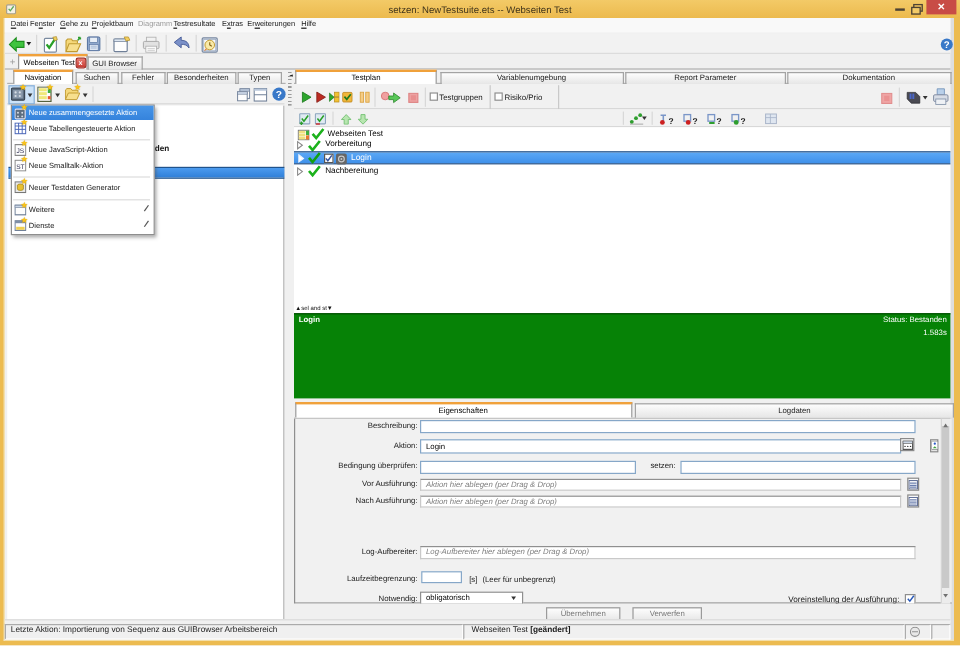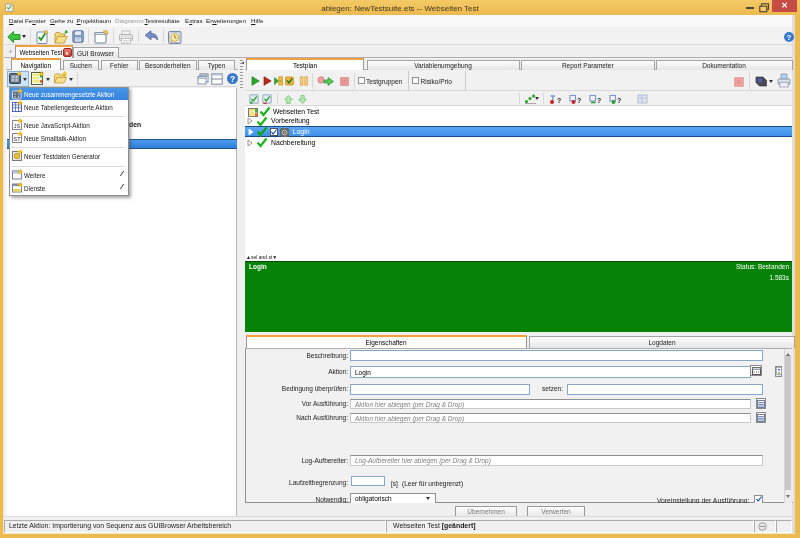--- a/index.html
+++ b/index.html
@@ -21,21 +21,21 @@
 </head>
 <body>
 <div id="win">
 
   <div class="a" style="left:0;top:0;width:800px;height:15px;background:linear-gradient(#f3ca67,#ecba4e)"></div>
 
   <svg class="a" style="left:5px;top:2.5px" width="9" height="9" viewBox="0 0 9 9">
     <rect x="0.5" y="1" width="7.5" height="7.5" rx="1" fill="#f4f1e4" stroke="#a8a08a"></rect>
     <path d="M2.2 4.4 L3.6 6 L6.4 2.2" stroke="#5aa85a" stroke-width="1.1" fill="none"></path>
   </svg>
-  <div class="a" style="left:0;top:3.5px;width:800px;text-align:center;font-size:8px;color:#41351b">ablegen: NewTestsuite.ets -- Webseiten Test</div>
+  <div class="a" style="left:0;top:3.5px;width:800px;text-align:center;font-size:8px;color:#41351b">setzen: NewTestsuite.ets -- Webseiten Test</div>
 
   <div class="a" style="left:746px;top:7px;width:8px;height:2px;background:#4d4233"></div>
   <svg class="a" style="left:759px;top:2.5px" width="11" height="10" viewBox="0 0 11 10">
       <rect x="2.5" y="0.8" width="7" height="5.5" fill="none" stroke="#4d4233" stroke-width="1.1"></rect>
       <rect x="0.8" y="3.2" width="7" height="5.5" fill="#f2ca68" stroke="#4d4233" stroke-width="1.1"></rect>
     </svg>
   <div class="a" style="left:772px;top:0;width:25px;height:12px;background:#c84c46"></div>
   <div class="a" style="left:772px;top:1px;width:25px;font-size:8px;color:#fff;text-align:center;font-weight:bold;line-height:10px">✕</div>
 
   <div class="a" style="left:4px;top:15px;width:791px;height:518px;background:#f0f0f0"></div>

